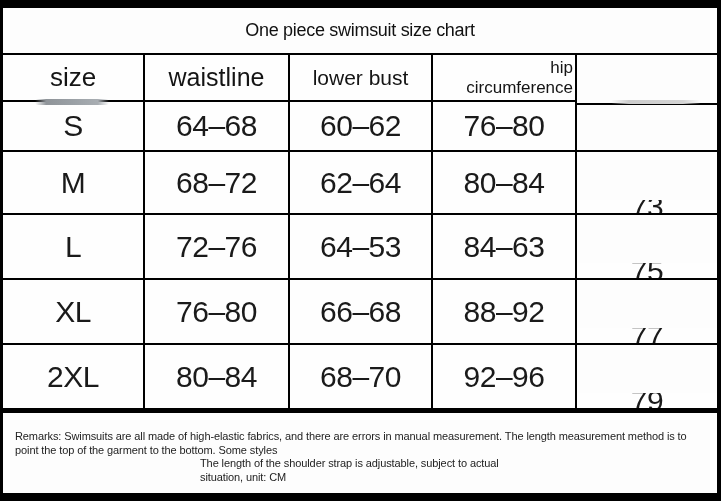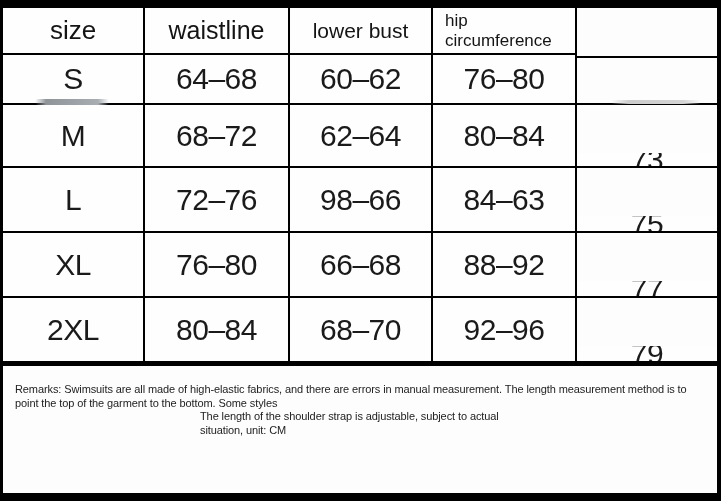--- a/index.html
+++ b/index.html
@@ -48,21 +48,21 @@
     text-align: left;
     overflow: hidden;
     background: #fefefe;
   }
   .cell.lc { border-right: none; margin-top: 48px; }
   .cell.lr { border-bottom: none; }
 
   .h-size   { font-size: 26px; }
   .h-bust   { font-size: 21px; }
   .h-waist  { font-size: 25px; }
-  .h-hip    { font-size: 17px; justify-content: flex-start; text-align: left;
+  .h-hip    { font-size: 17px; justify-content: flex-start; text-align: right;
               padding-left: 12px; line-height: 1.12; }
   .h-hip span { display: block; max-width: 128px; }
   .h-len    { font-size: 18px; line-height: 1.2; }
   .h-len span { display: block; max-width: 80px; margin: 0 auto; }
 
   .d { font-size: 30px; letter-spacing: -0.5px; color: #1a1a1a; }
 
   
   .smudge {
     position: absolute;
@@ -92,20 +92,23 @@
     background: #fdfdfd;
   }
   .remarks div { white-space: nowrap; }
   .remarks .indent { margin-left: 185px; }
 </style>
 </head>
 <body>
 
 <div class="frame">
 
+  <div class="title-row">
+    <span>One piece swimsuit size chart</span>
+  </div>
 
   <div class="size-table">
 
     <div class="cell h-size">
         <span>size</span>
       </div>
     <div class="cell h-waist">
         <span>waistline</span>
       </div>
     <div class="cell h-bust">
@@ -125,21 +128,21 @@
     <div class="cell d lc">71</div>
 
     <div class="cell d">M</div>
     <div class="cell d">68–72</div>
     <div class="cell d">62–64</div>
     <div class="cell d">80–84</div>
     <div class="cell d lc">73</div>
 
     <div class="cell d">L</div>
     <div class="cell d">72–76</div>
-    <div class="cell d">98–66</div>
+    <div class="cell d">64–53</div>
     <div class="cell d">84–63</div>
     <div class="cell d lc">75</div>
 
     <div class="cell d">XL</div>
     <div class="cell d">76–80</div>
     <div class="cell d">66–68</div>
     <div class="cell d">88–92</div>
     <div class="cell d lc">77</div>
 
     <div class="cell d lr">2XL</div>

